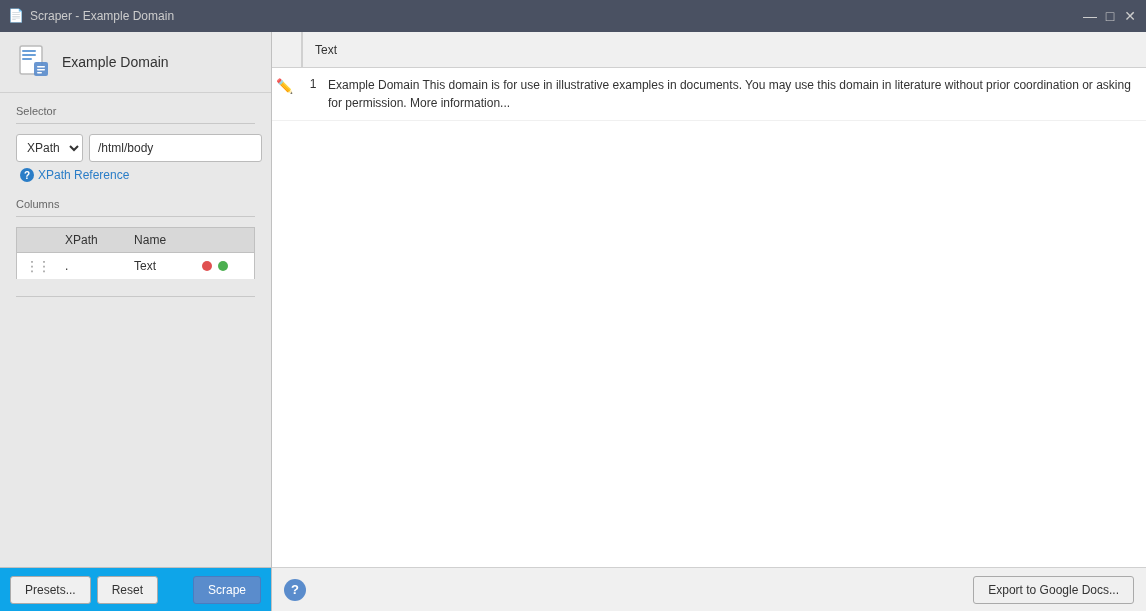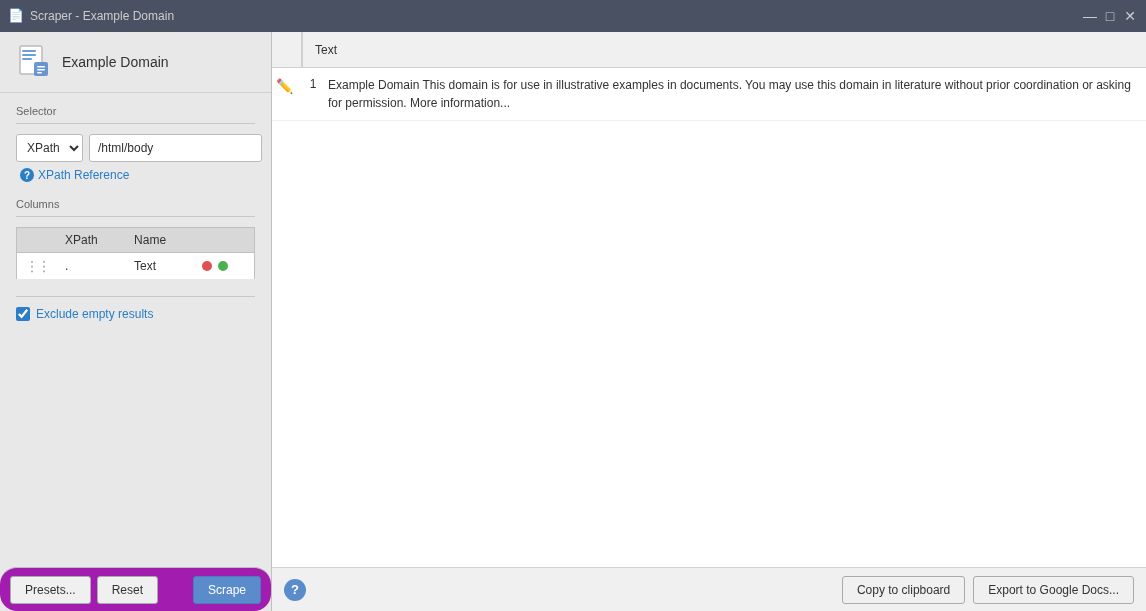--- a/index.html
+++ b/index.html
@@ -234,27 +234,26 @@
     }
     .checkbox-label {
       font-size: 12px;
       color: #2a7dc7;
       cursor: pointer;
     }
 
     
     .bottom-bar {
       height: 44px;
-      background: #a21caf;
+      background: #0ea5e9;
       border-top: 1px solid #c0c0c0;
       display: flex;
       align-items: center;
       padding: 0 10px;
       gap: 6px;
-      border-radius: 17px;
     }
     .btn {
       height: 28px;
       padding: 0 14px;
       border: 1px solid #aaa;
       background: #f0f0f0;
       border-radius: 3px;
       font-size: 12px;
       cursor: pointer;
       color: #333;
@@ -465,24 +464,20 @@
         <span class="dot-green"></span>
       </div>
     </td>
   </tr>
             </tbody>
         </table>
       </div>
 
       <div class="filters-section">
         <hr class="section-divider">
-        <div class="checkbox-row">
-          <input type="checkbox" id="exclude-empty" checked="" style="">
-          <label for="exclude-empty" class="checkbox-label">Exclude empty results</label>
-        </div>
       </div>
 
     </div>
 
     <div class="bottom-bar">
       <button class="btn">Presets...</button>
       <button class="btn">Reset</button>
       <button class="btn btn-primary">Scrape</button>
     </div>
 
@@ -500,20 +495,19 @@
     <div class="result-row">
     <div class="result-row-icon">✏️</div>
     <div class="result-row-num">1</div>
     <div class="result-row-text">Example Domain This domain is for use in illustrative examples in documents. You may use this domain in literature without prior coordination or asking for permission. More information...</div>
   </div>
       </div>
 
     <div class="results-bottom-bar">
       <button class="help-btn-round">?</button>
       <div class="right-btns">
-        <button class="btn-outline">Copy to clipboard</button>
         <button class="btn-outline">Export to Google Docs...</button>
       </div>
     </div>
 
   </div>
 
 </div>
 
 </body></html>

